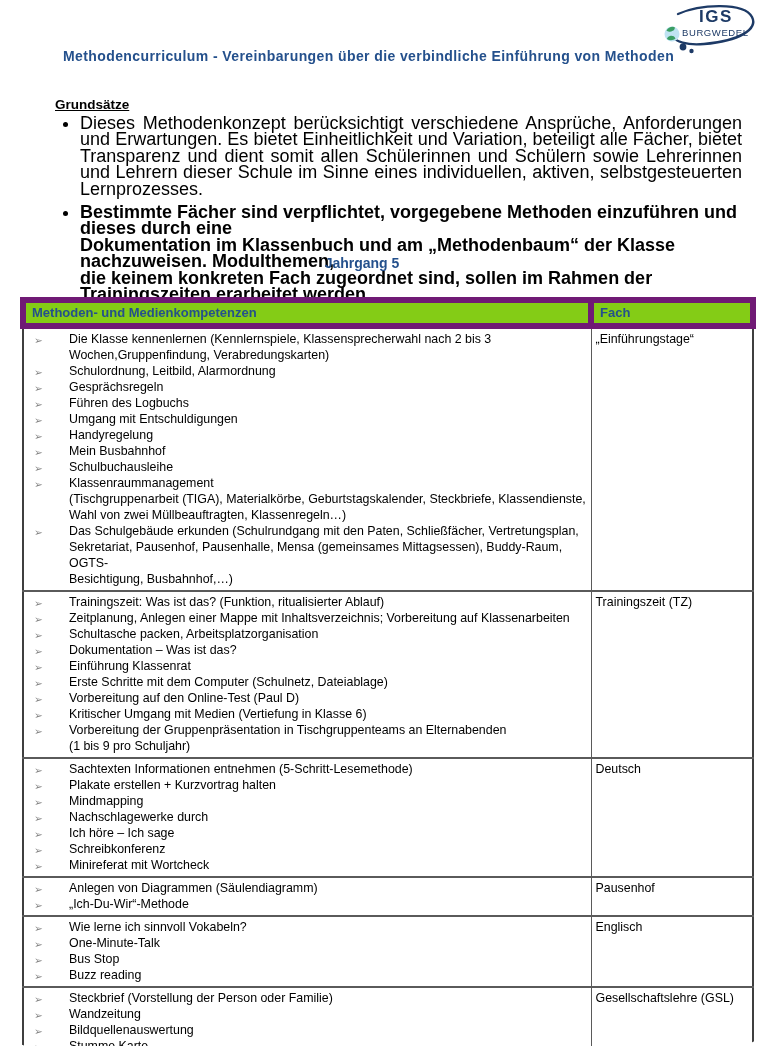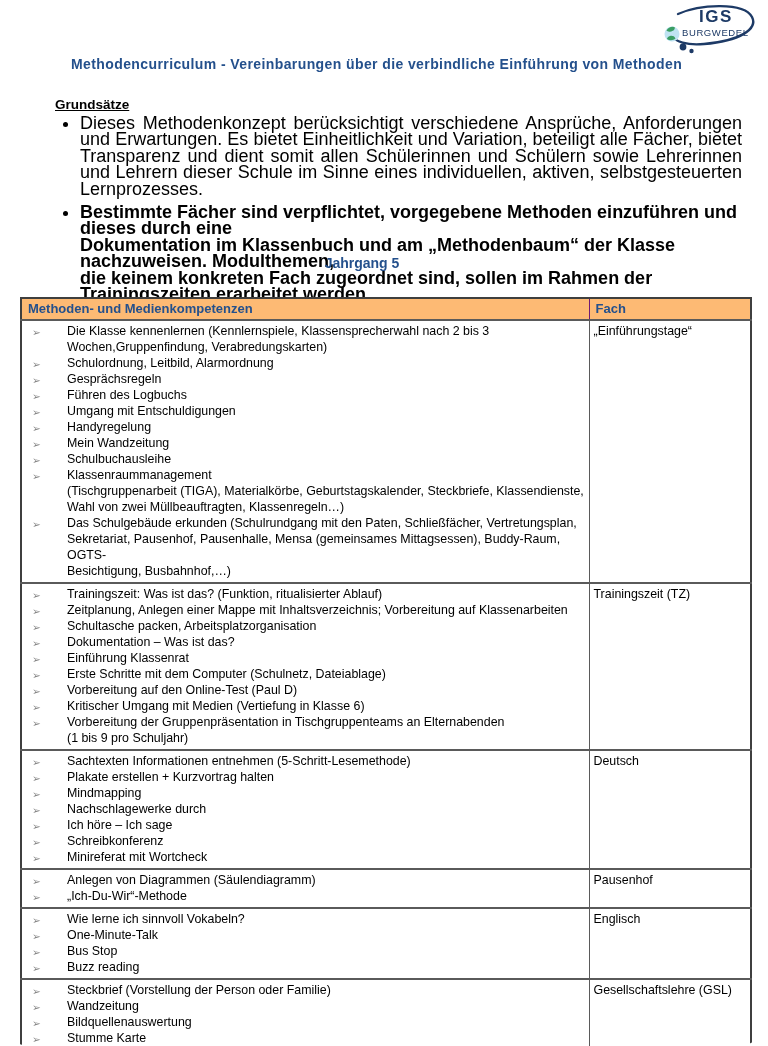--- a/index.html
+++ b/index.html
@@ -8,21 +8,21 @@
     font-family:"Liberation Sans", sans-serif; color:#000000; overflow:hidden;border-radius:30px;
   }
 
   
   .logo { position:absolute; top:3px; right:8px; width:118px; height:54px; }
 
   
   .doc-title {
     position:absolute; top:40px; left:55px; width:660px;
     font-size:14px; font-weight:bold; color:#24508c; letter-spacing:0.4px;
-    margin:16px;
+    margin:8px;
   }
 
   
   .principles { position:absolute; top:97px; left:55px; width:687px; }
   .principles-heading {
     font-size:13.5px; font-weight:bold; text-decoration:underline; margin:0 0 3px 0;
   }
   .principles-list { margin:0; padding:0 0 0 25px; }
   .principles-list li {
     font-size:18px; line-height:16.4px; margin:0 0 7px 0;
@@ -38,22 +38,22 @@
 
   
   .methods-table {
     position:absolute; top:297px; left:20px; width:730px;
     border-collapse:collapse; table-layout:fixed;
     border:2px solid #3f3f3f;
   }
   .methods-table col.c-methods { width:568px; }
   .methods-table col.c-fach { width:162px; }
   .methods-table th {
-    background:#fdba74; color:#24508c; font-weight:bold; text-align:left;
-    font-size:13px; padding:2px 6px 3px 6px; border:1px solid #701a75;margin-left:28px;
+    background:#84cc16; color:#24508c; font-weight:bold; text-align:left;
+    font-size:13px; padding:2px 6px 3px 6px; border:6px solid #701a75;margin-left:28px;
   }
   .methods-table td {
     vertical-align:top; border:1px solid #5a5a5a; border-top-width:2px;
     padding:2px 4px 3px 4px; font-size:12.4px; line-height:16px;
   }
   .fach-cell { padding-left:7px; }
   ul.items { list-style:none; margin:0; padding:0; }
   ul.items li { position:relative; padding-left:41px; }
   ul.items .arrow {
     position:absolute; left:6px; top:1px; color:#848484; font-size:10.5px;
@@ -127,21 +127,21 @@
               <li>
                 <span class="arrow">➢</span>
                 <span class="item-text">Umgang mit Entschuldigungen</span>
               </li>
               <li>
                 <span class="arrow">➢</span>
                 <span class="item-text">Handyregelung</span>
               </li>
               <li>
                 <span class="arrow">➢</span>
-                <span class="item-text">Mein Wandzeitung</span>
+                <span class="item-text">Mein Busbahnhof</span>
               </li>
               <li>
                 <span class="arrow">➢</span>
                 <span class="item-text">Schulbuchausleihe</span>
               </li>
               <li>
                 <span class="arrow">➢</span>
                 <span class="item-text">Klassenraummanagement
 (Tischgruppenarbeit (TIGA), Materialkörbe, Geburtstagskalender, Steckbriefe, Klassendienste,
 Wahl von zwei Müllbeauftragten, Klassenregeln…)</span>

